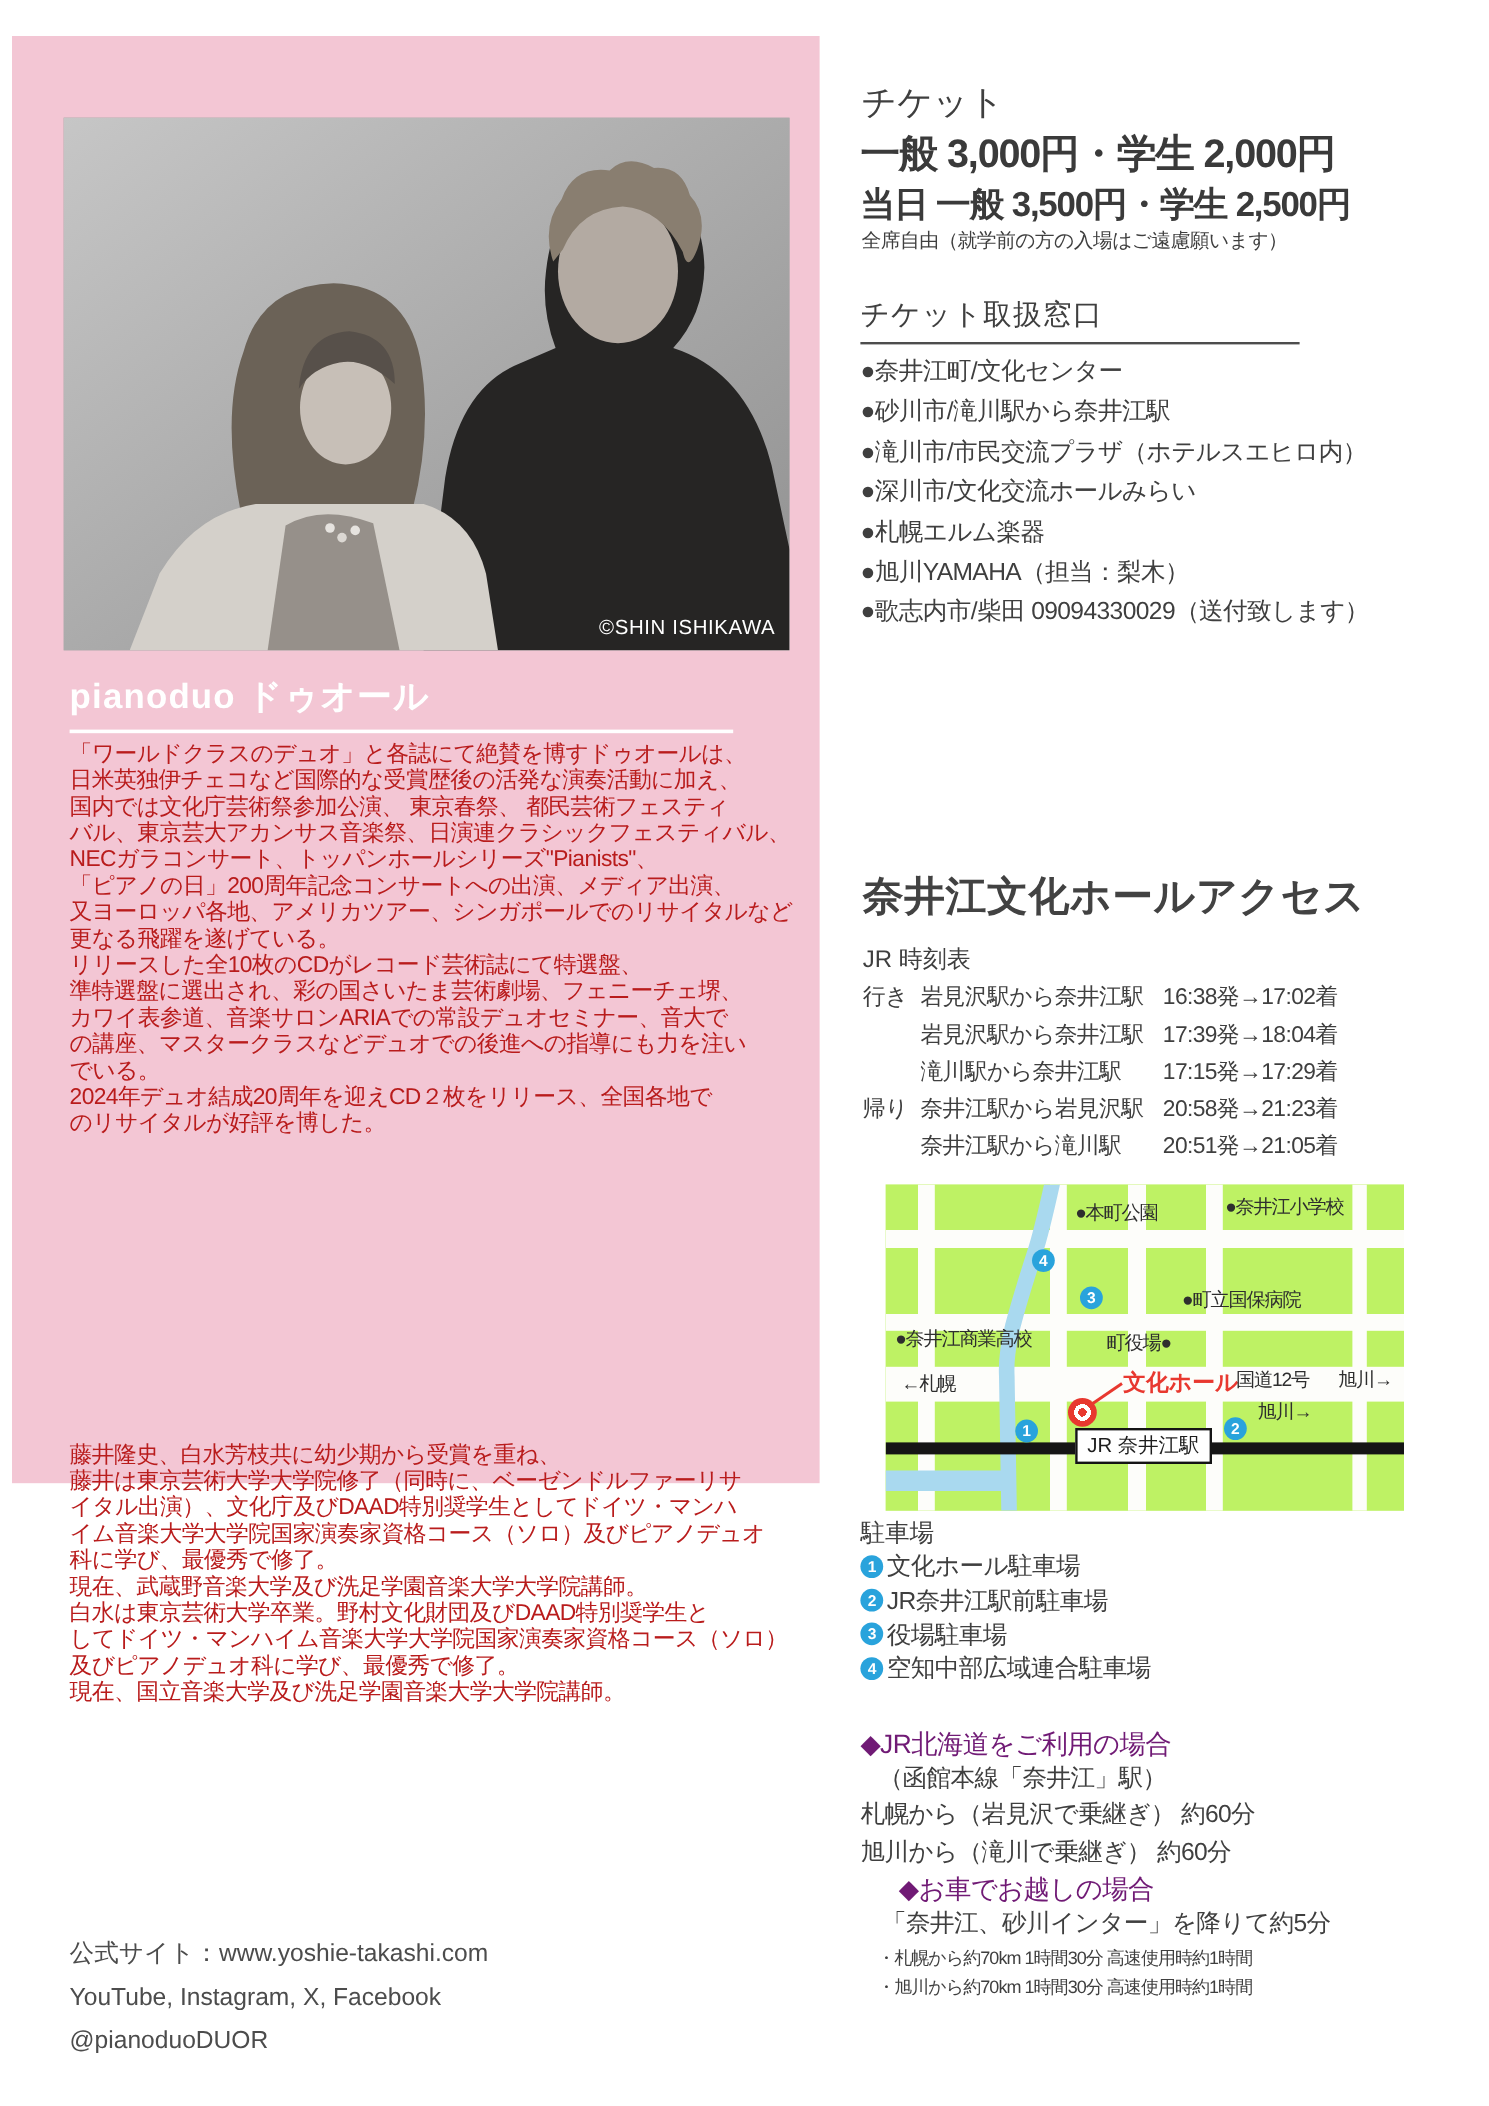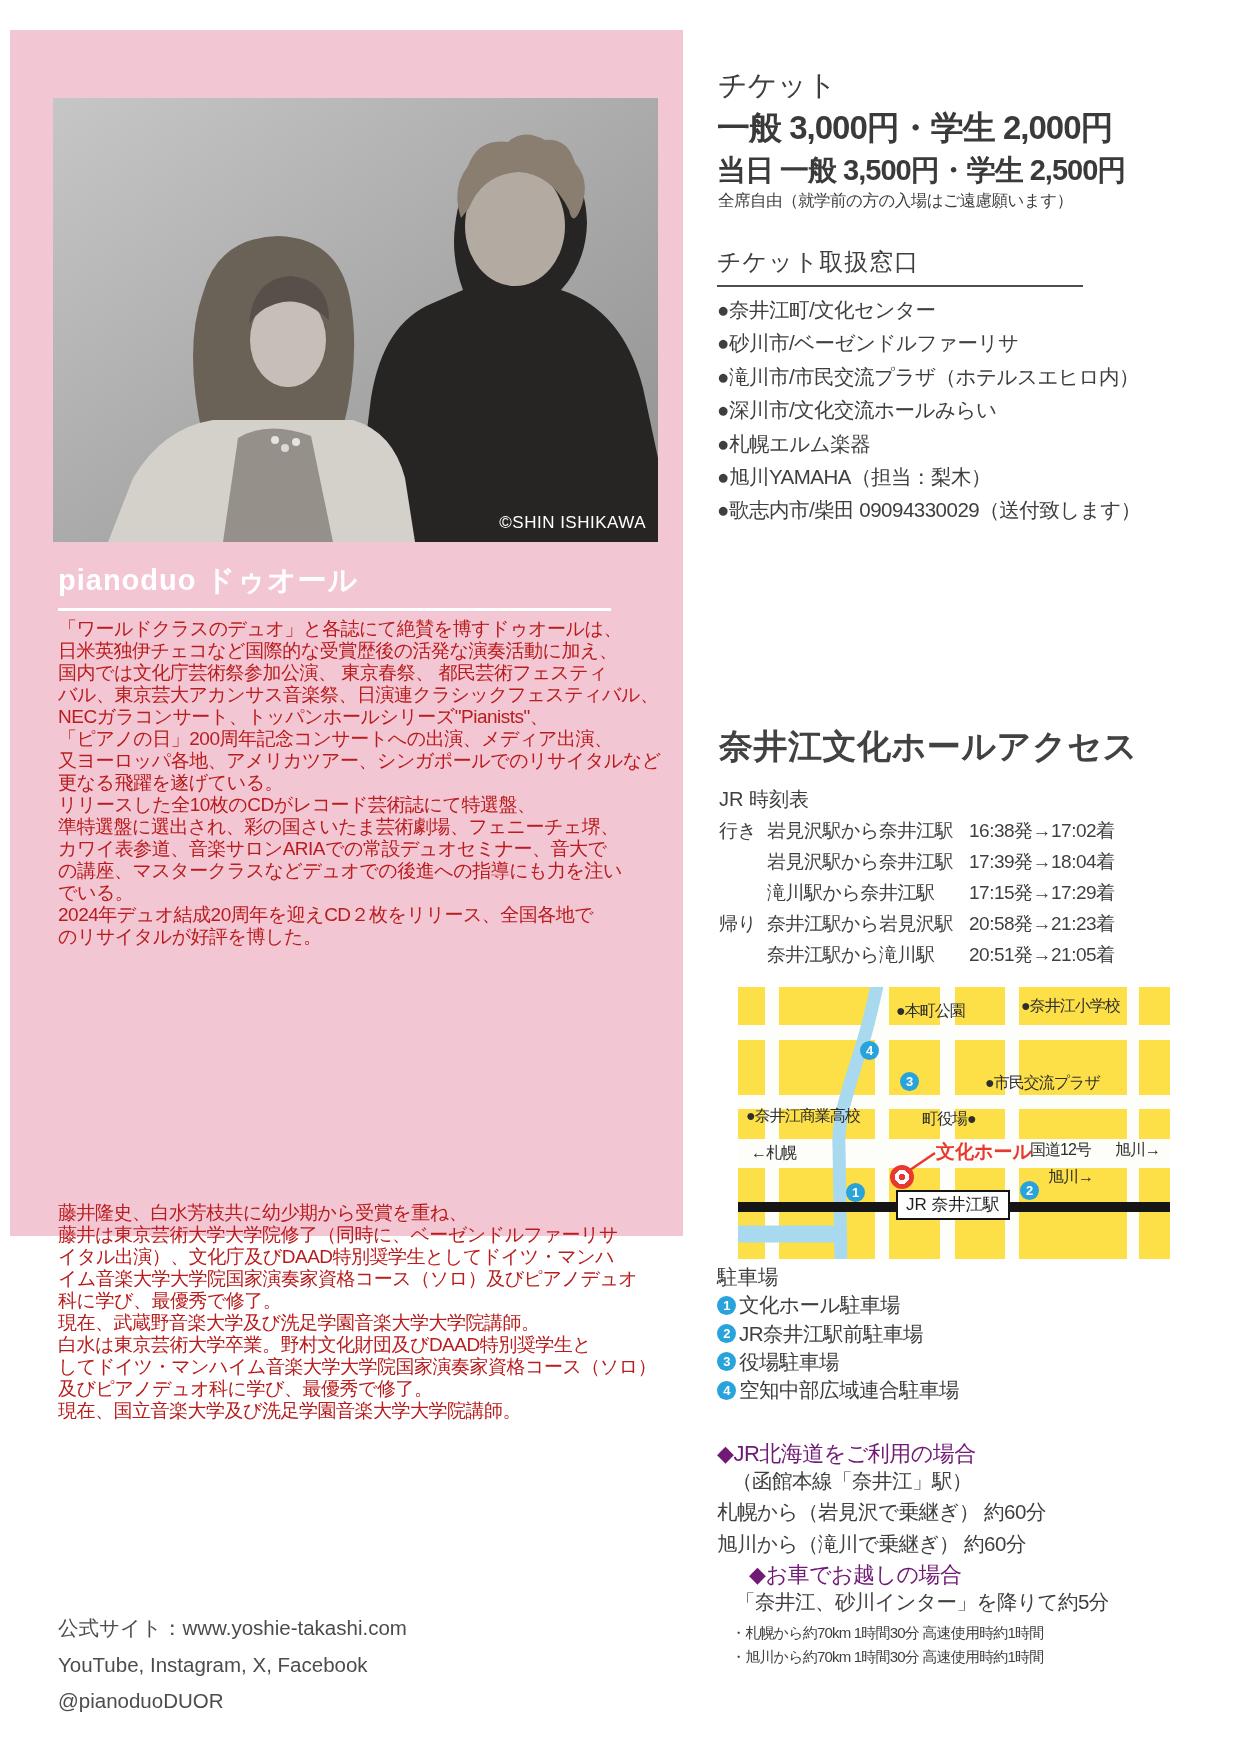--- a/index.html
+++ b/index.html
@@ -30,21 +30,21 @@
   .outlet{height:33.4px;line-height:33.4px;font-size:20.5px;letter-spacing:-0.5px;white-space:nowrap;}
   .access-heading{left:719px;top:724px;font-size:34px;font-weight:bold;color:#424242;letter-spacing:0.5px;}
   .jr-heading{left:719px;top:786px;font-size:20px;}
   .timetable{left:719px;top:815px;}
   .tt-row{display:flex;height:31.2px;align-items:center;font-size:19px;letter-spacing:-0.5px;white-space:nowrap;}
   .tt-dir{width:48px;}
   .tt-route{width:202px;}
   .tt-time{flex:1;}
 
   
-  .map{position:absolute;left:738px;top:987px;width:432px;height:272px;background:#fde047;overflow:hidden;}
+  .map{position:absolute;left:738px;top:987px;width:432px;height:272px;background:#bef264;overflow:hidden;}
   .street{position:absolute;background:#fdfdfa;}
   .sv1{left:27px;top:0;width:14px;height:272px;}
   .sv2{left:137px;top:0;width:14px;height:272px;}
   .sv3{left:202px;top:0;width:15px;height:272px;}
   .sv4{left:267px;top:0;width:14px;height:272px;}
   .sv5{left:389px;top:0;width:12px;height:272px;}
   .sh1{left:0;top:38px;width:432px;height:15px;}
   .sh2{left:0;top:108px;width:432px;height:14px;}
   .sh3{left:0;top:152px;width:432px;height:29px;}
   .map-svg{position:absolute;left:0;top:0;}
@@ -136,21 +136,21 @@
 
   <div class="rc ticket-heading">チケット</div>
   <div class="rc price1">一般 3,000円・学生 2,000円</div>
   <div class="rc price2">当日 一般 3,500円・学生 2,500円</div>
   <div class="rc ticket-note">全席自由（就学前の方の入場はご遠慮願います）</div>
 
   <div class="rc outlets-heading">チケット取扱窓口</div>
   <div class="outlets-rule"></div>
   <div class="rc outlets">
     <div class="outlet">●奈井江町/文化センター</div>
-    <div class="outlet">●砂川市/ベーゼンドルファーリサ</div>
+    <div class="outlet">●砂川市/滝川駅から奈井江駅</div>
     <div class="outlet">●滝川市/市民交流プラザ（ホテルスエヒロ内）</div>
     <div class="outlet">●深川市/文化交流ホールみらい</div>
     <div class="outlet">●札幌エルム楽器</div>
     <div class="outlet">●旭川YAMAHA（担当：梨木）</div>
     <div class="outlet">●歌志内市/柴田 09094330029（送付致します）</div>
   </div>
 
   <div class="rc access-heading">奈井江文化ホールアクセス</div>
   <div class="rc jr-heading">JR 時刻表</div>
   <div class="rc timetable">
@@ -196,21 +196,21 @@
       <path d="M-6 247 L100 247" stroke="#a9d9ef" stroke-width="17" fill="none"></path>
       <line x1="172" y1="183" x2="197" y2="166" stroke="#e8382f" stroke-width="2.5"></line>
     </svg>
 
     <div class="railway"></div>
 
     <div class="map-label" style="left:158px;top:14px;">●本町公園</div>
     <div class="map-label" style="left:283px;top:9px;">●奈井江小学校</div>
     <div class="cn" style="left:162px;top:85px;">3</div>
     <div class="map-label" style="left:184px;top:86px;margin-top:36px;">町役場●</div>
-    <div class="map-label" style="left:247px;top:86px;">●市民交流プラザ</div>
+    <div class="map-label" style="left:247px;top:86px;">●町立国保病院</div>
     <div class="map-label" style="left:8px;top:119px;">●奈井江商業高校</div>
     <div class="map-label" style="left:13px;top:156px;">←札幌</div>
     <div class="map-label red" style="left:198px;top:152px;">文化ホール</div>
     <div class="map-label" style="left:292px;top:153px;">国道12号</div>
     <div class="map-label" style="left:377px;top:153px;">旭川→</div>
     <div class="map-label" style="left:310px;top:180px;">旭川→</div>
     <div class="cn" style="left:122px;top:54px;">4</div>
     <div class="cn" style="left:108px;top:196px;">1</div>
     <div class="cn" style="left:282px;top:194px;">2</div>
     <div class="hall-marker"></div>

